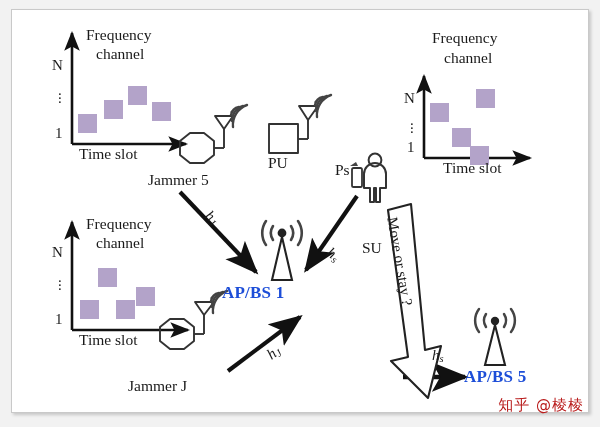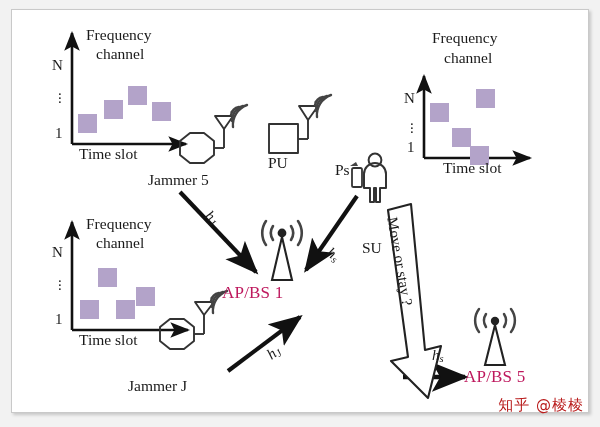--- a/index.html
+++ b/index.html
@@ -32,21 +32,21 @@
     left: 0; top: 0;
     width: 600px; height: 427px;
   }
   .lbl {
     position: absolute;
     color: #1a1a1a;
     white-space: nowrap;
     line-height: 1.05;
     font-family: "Liberation Serif", "DejaVu Serif", serif;
   }
-  .ap { color: #be185d; font-weight: 400; letter-spacing: 0.2px; }
+  .ap { color: #1d4ed8; font-weight: 700; letter-spacing: 0.2px; }
   .axis-name { font-size: 15.5px; }
   .axis-tick { font-size: 15px; }
   .node-name { font-size: 15.5px; }
   .hlab { font-size: 15px; font-style: normal; }
   .hlab .sub { font-size: 10.5px; vertical-align: -0.22em; font-style: italic; }
   .hlab .it { font-style: italic; }
   .watermark {
     position: absolute;
     right: 16px;
     bottom: 12px;

